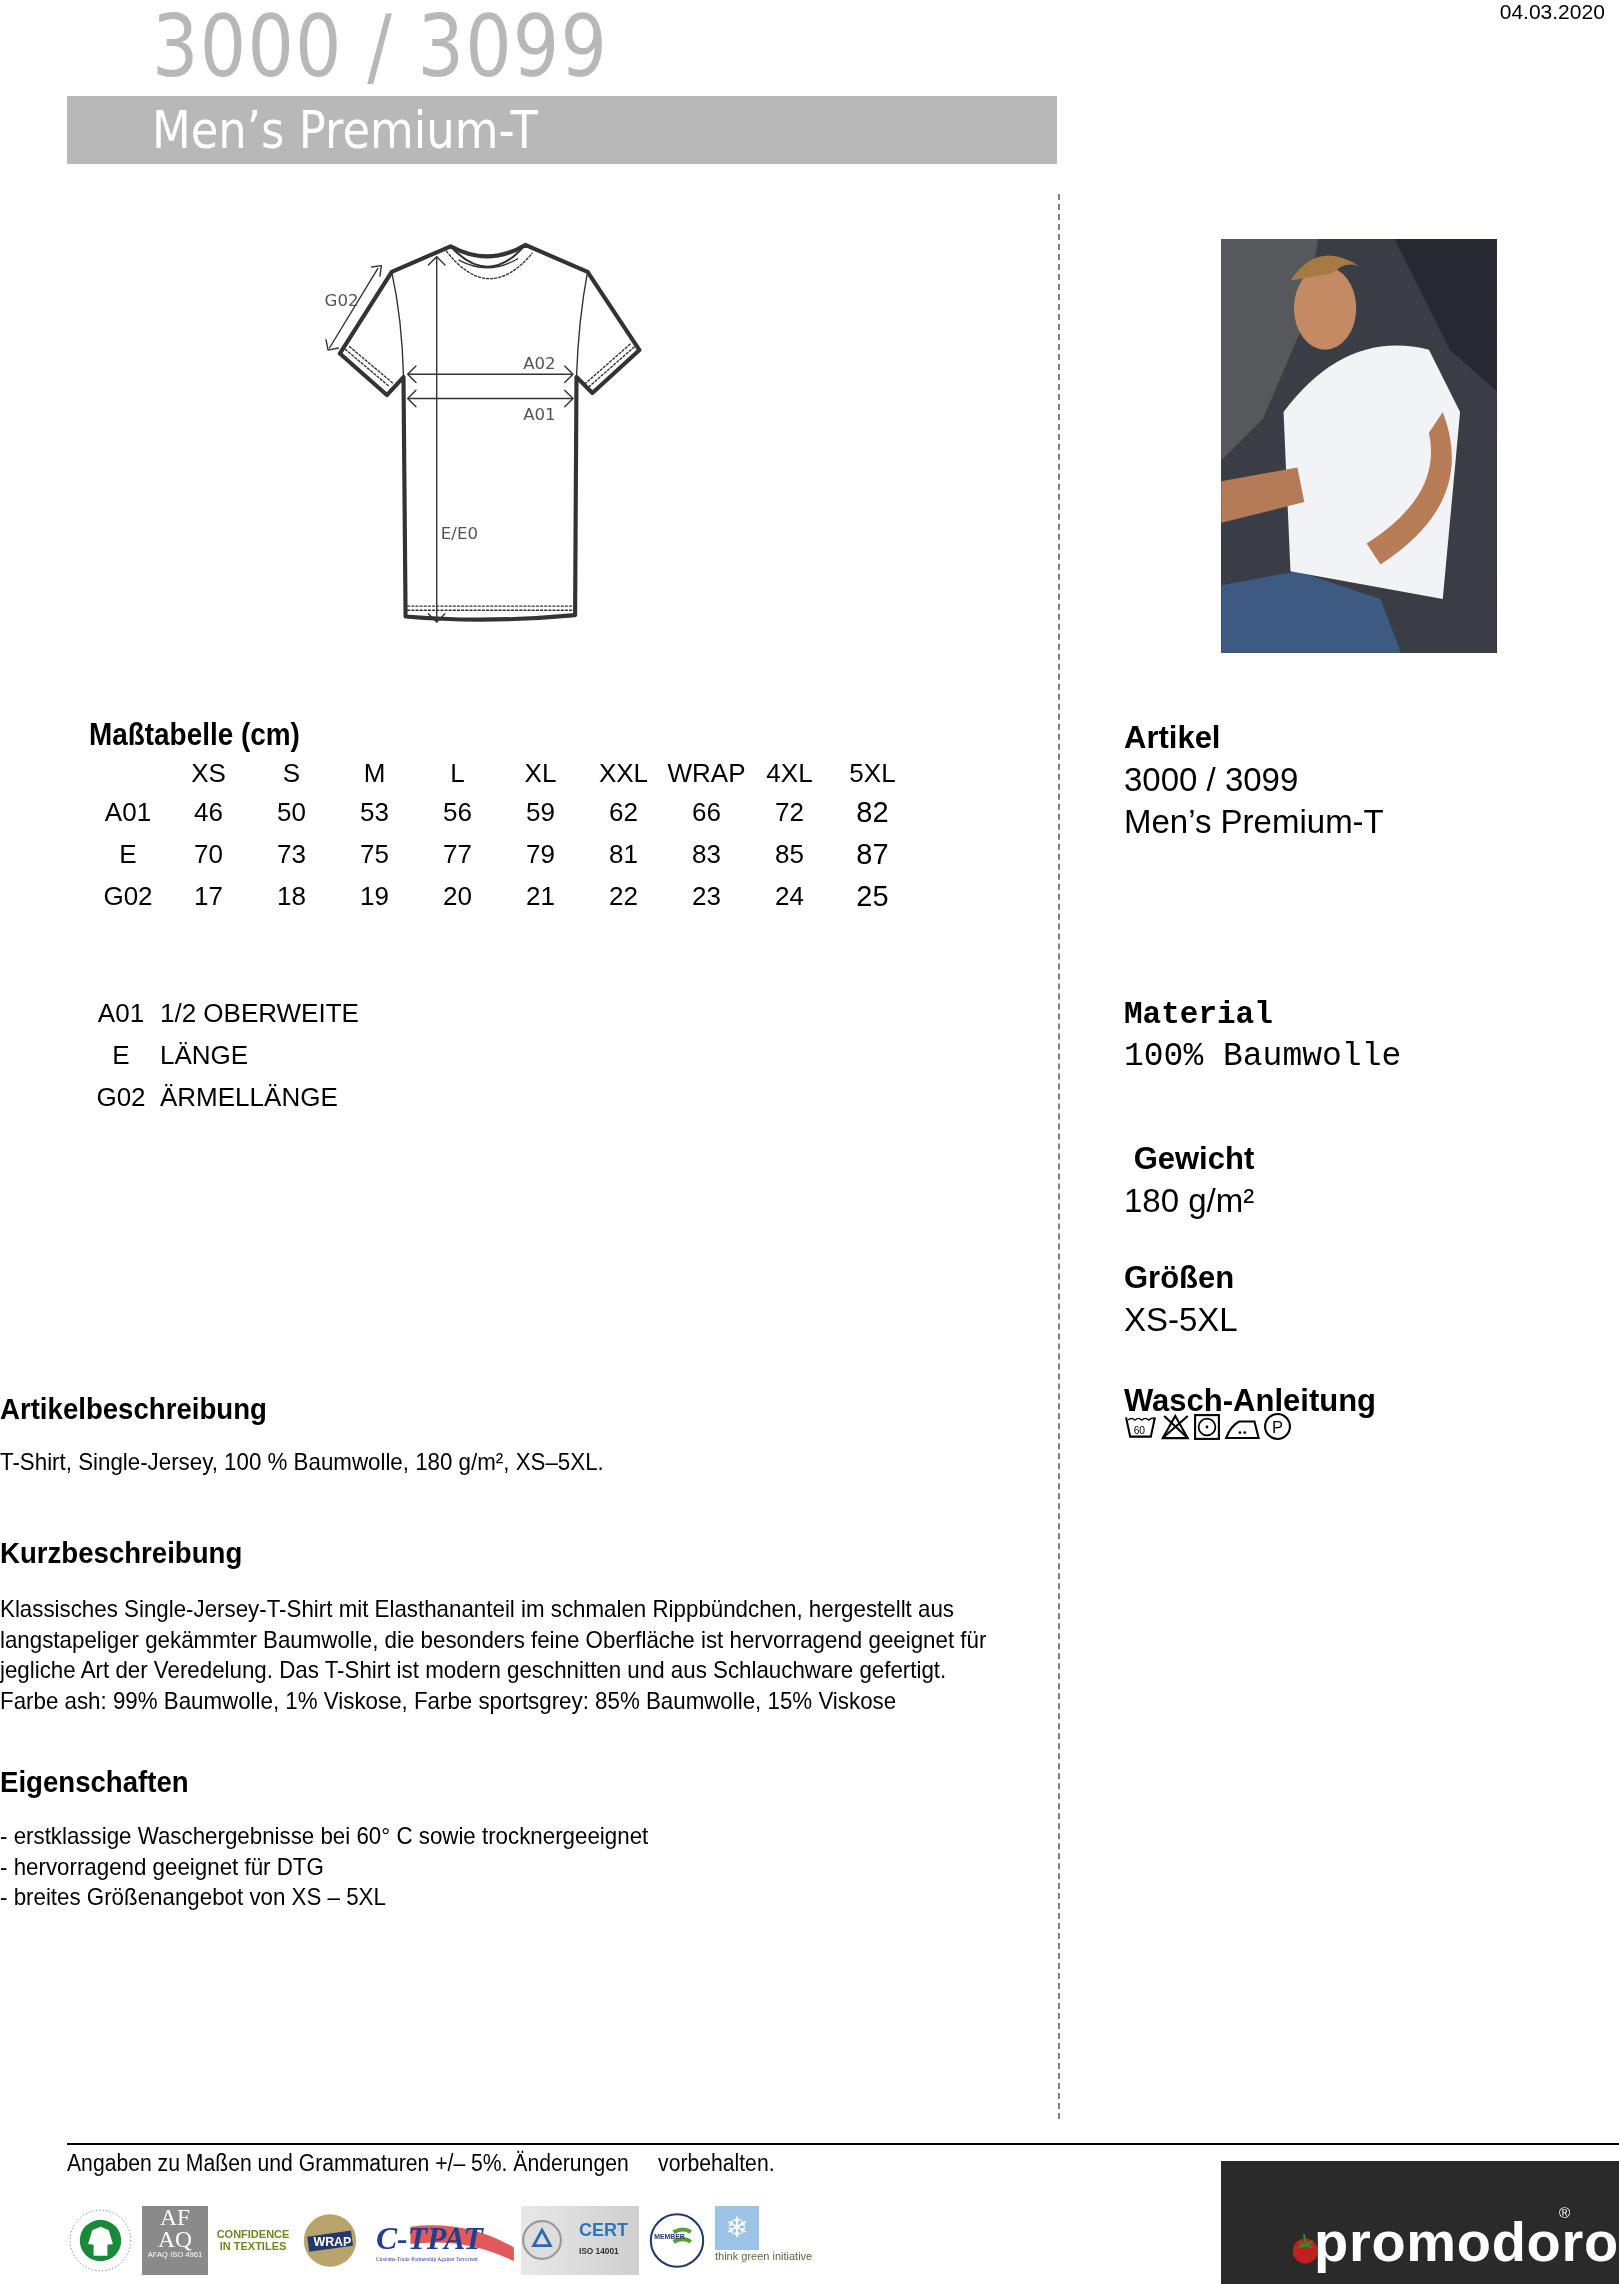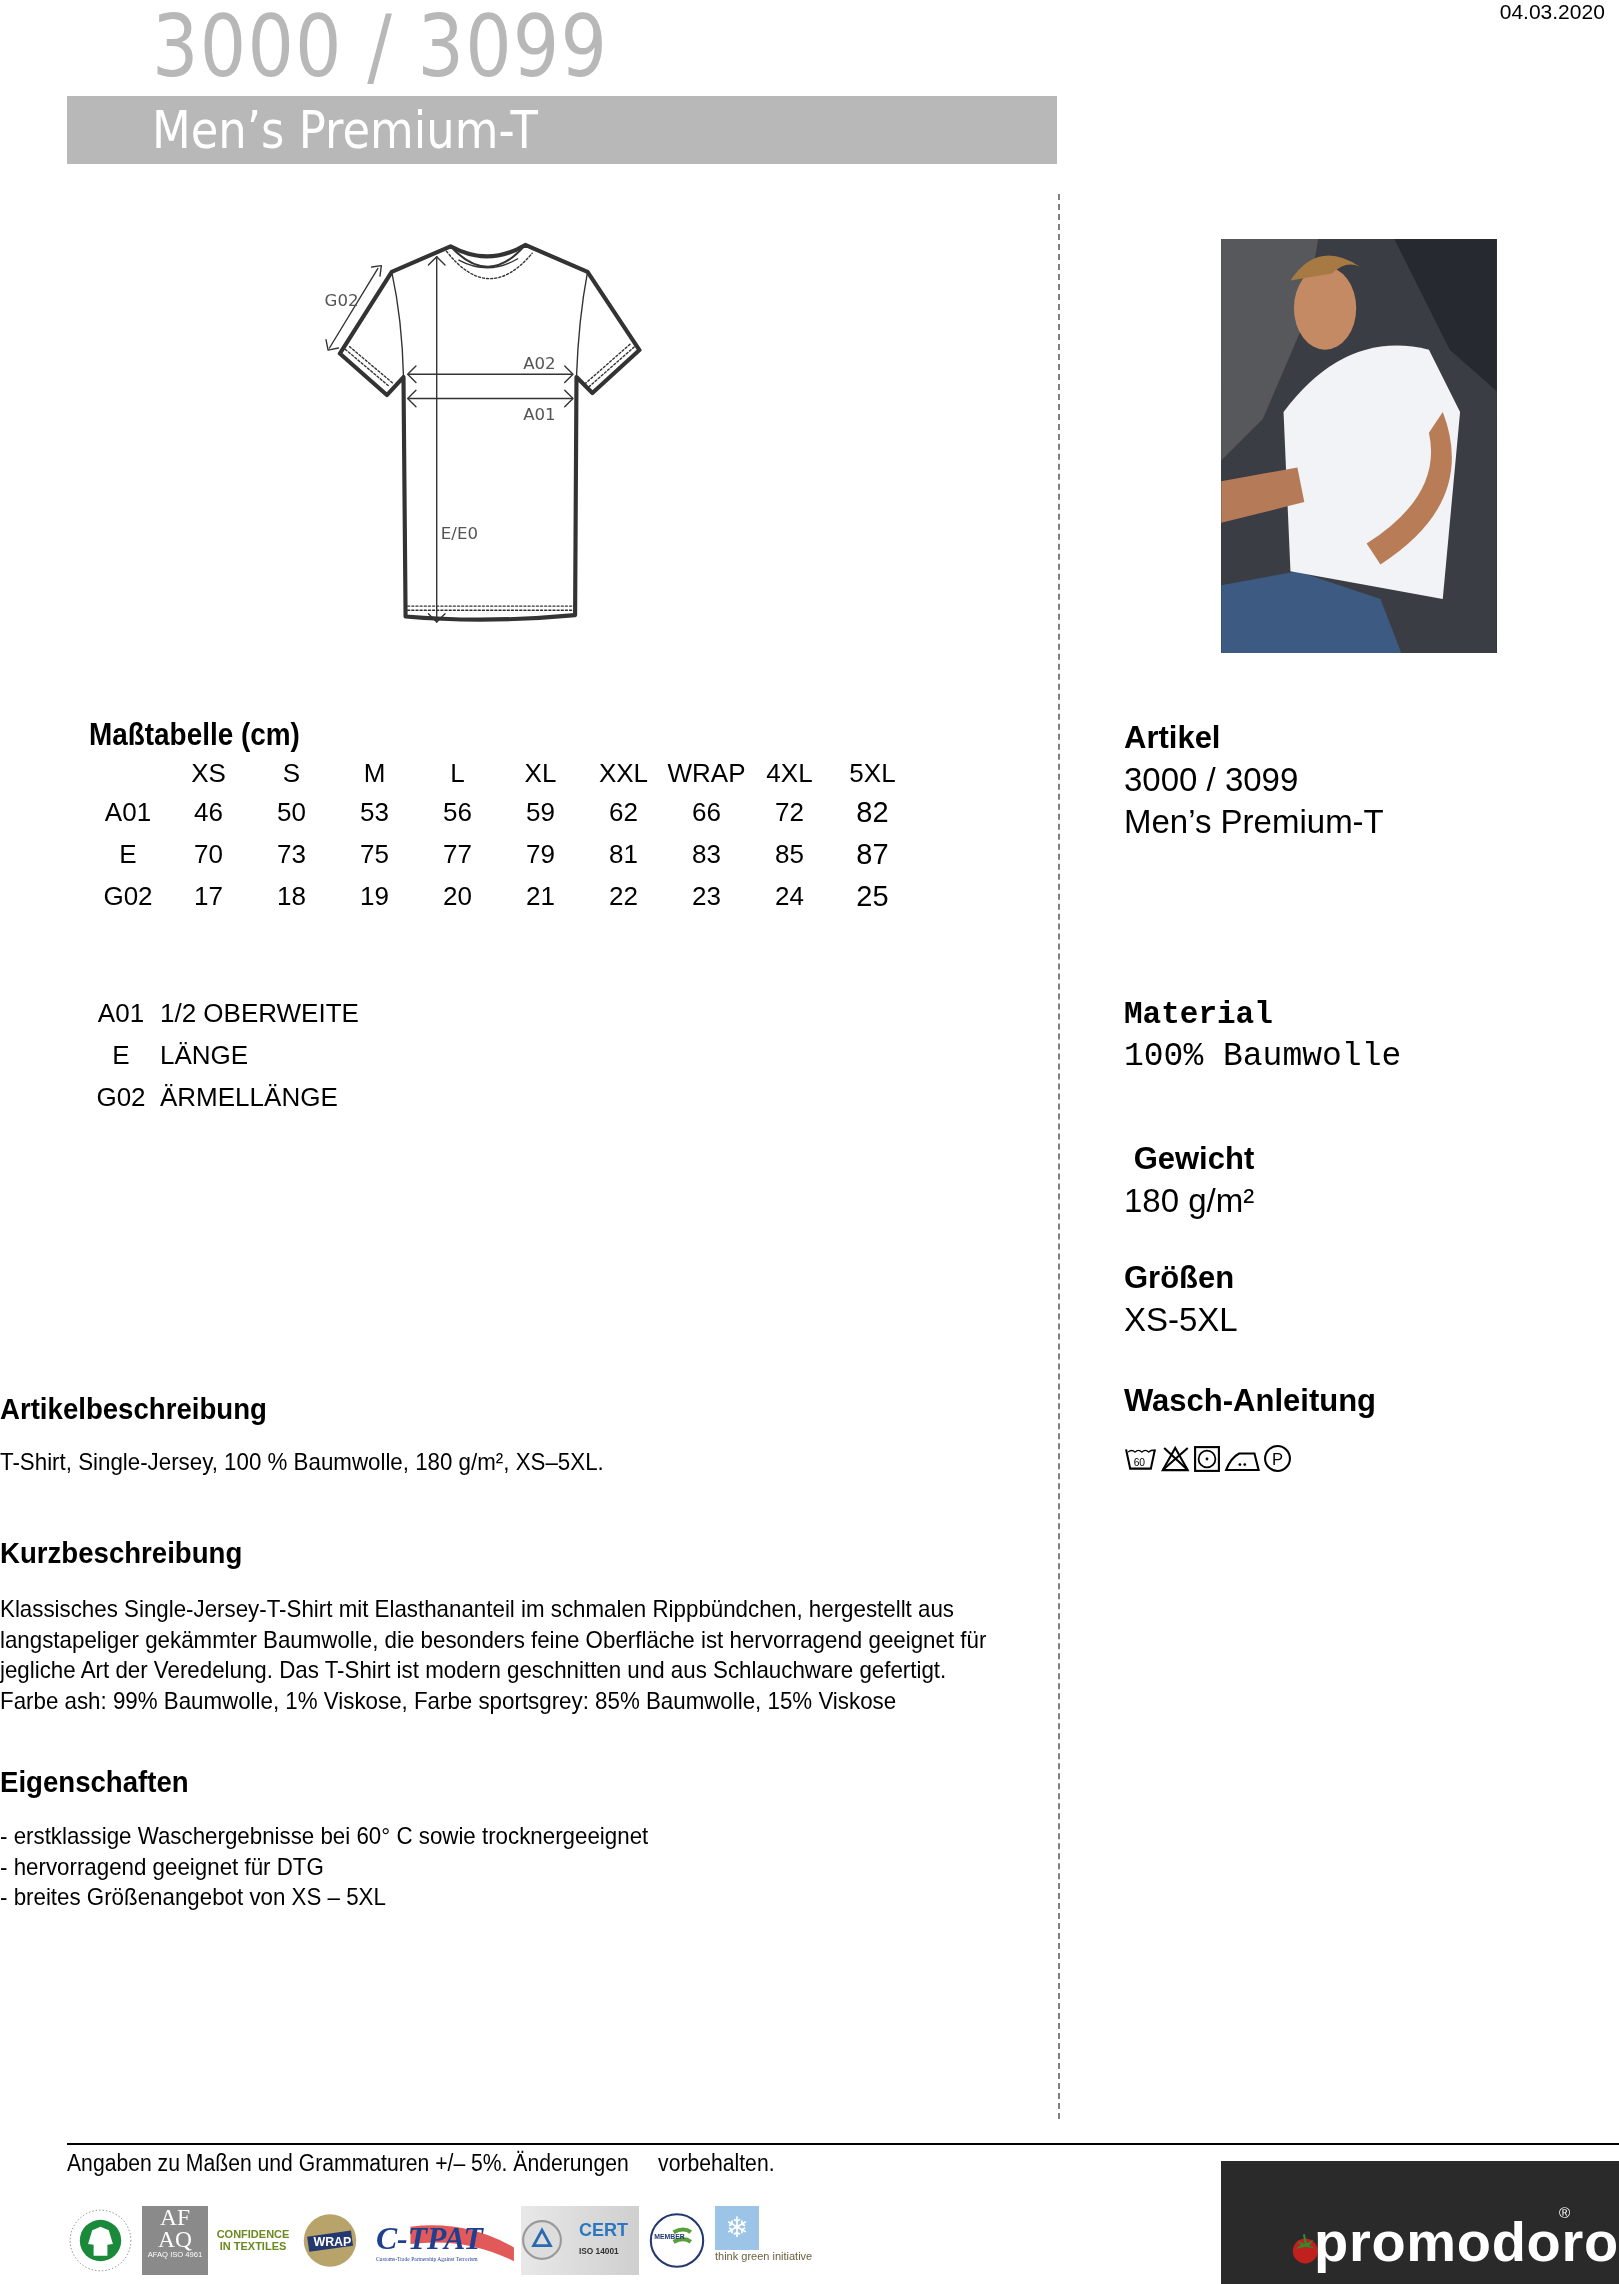--- a/index.html
+++ b/index.html
@@ -34,21 +34,21 @@
   .size-table .rowlab { width:78px; }
   .size-table .c { width:83px; }
   .size-table .big { font-size:29px; }
 
   .legend { left:82px; top:992px; font-size:26px; line-height:42px; }
   .legend .code { display:inline-block; width:78px; text-align:center; }
 
   
   .info { left:1124px; font-size:33px; line-height:42px; white-space:nowrap; }
   .info .lbl { font-weight:bold; font-size:31px; }
-  .care-icons { left:1124px; top:1444px; display:flex; gap:2.8px; align-items:center; }
+  .care-icons { left:1124px; top:1412px; display:flex; gap:2.8px; align-items:center; }
 
   
   .sec-title { left:0px; font-weight:bold; font-size:30px; line-height:35px; transform:scaleX(0.92); transform-origin:left top; white-space:nowrap; }
   .sec-text { left:0px; font-size:24px; line-height:30.5px; white-space:nowrap; transform:scaleX(0.93); transform-origin:left top; }
 
   
   .footer-rule { left:67px; top:2143px; width:1553px; height:2.1px; background:#000; }
   .footer-note { left:67px; top:2150px; font-size:23px; line-height:26px; transform:scaleX(0.92); transform-origin:left top; white-space:nowrap; }
   .logos { left:66px; top:2202px; height:76px; display:flex; align-items:center; gap:7px; }
   .logo { height:69px; display:flex; align-items:center; justify-content:flex-start; font-size:9.7px; text-align:center; }

